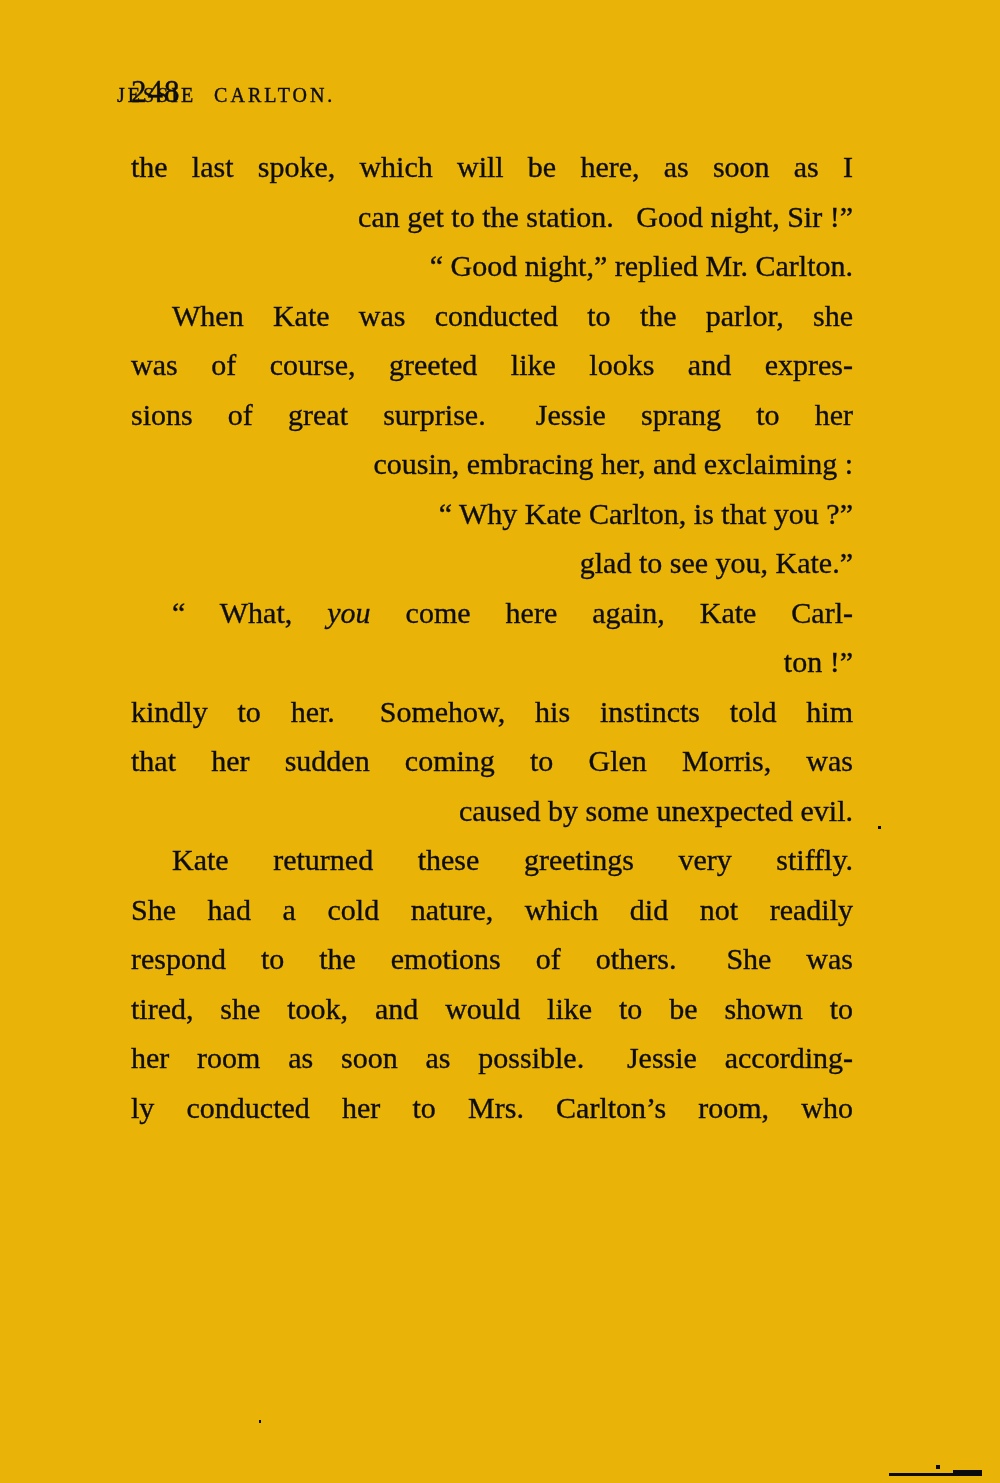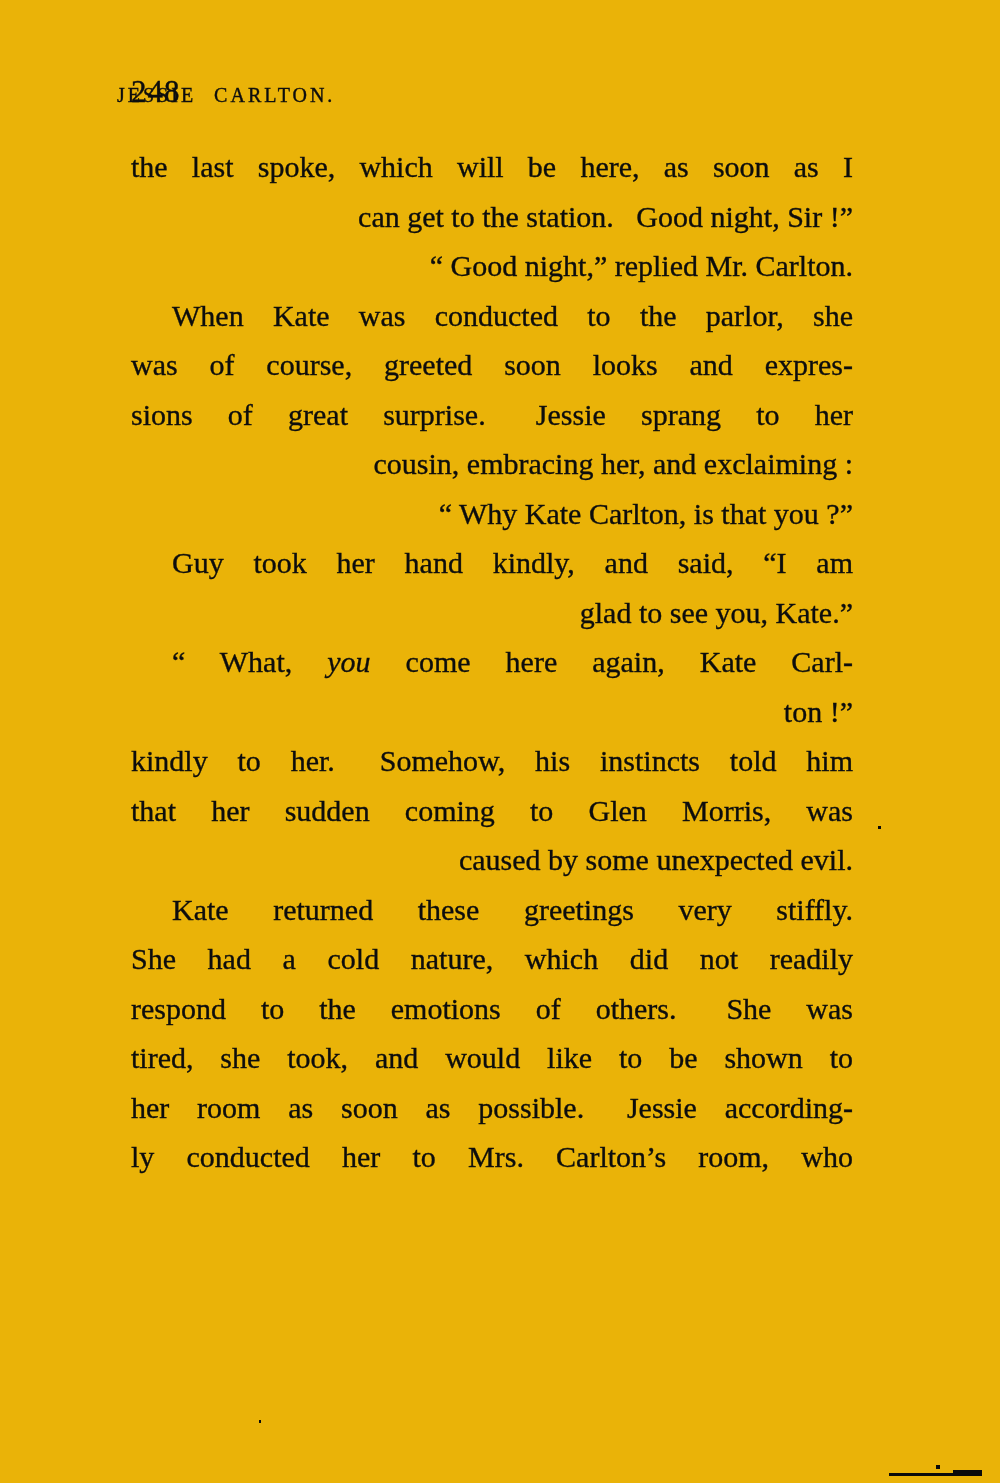--- a/index.html
+++ b/index.html
@@ -80,25 +80,24 @@
 
   <span class="page-number">248</span>
 
   <span class="running-title">JESSIE CARLTON.</span>
 
   <div class="text-block">
       <div class="line justify"><span>the last spoke, which will be here, as soon as I</span></div>
       <div class="line"><span>can get to the station.  Good night, Sir !”</span></div>
       <div class="line indent"><span>“ Good night,” replied Mr. Carlton.</span></div>
       <div class="line justify indent"><span>When Kate was conducted to the parlor, she</span></div>
-      <div class="line justify"><span>was of course, greeted soon looks and expres-</span></div>
+      <div class="line justify"><span>was of course, greeted like looks and expres-</span></div>
       <div class="line justify"><span>sions of great surprise.  Jessie sprang to her</span></div>
       <div class="line"><span>cousin, embracing her, and exclaiming :</span></div>
       <div class="line indent"><span>“ Why Kate Carlton, is that you ?”</span></div>
-      <div class="line justify indent"><span>Guy took her hand kindly, and said, “I am</span></div>
       <div class="line"><span>glad to see you, Kate.”</span></div>
       <div class="line justify indent"><span>“ What, </span><em>you</em><span> come here again, Kate Carl-</span></div>
       <div class="line"><span>ton !”</span></div>
       <div class="line justify"><span>kindly to her.  Somehow, his instincts told him</span></div>
       <div class="line justify"><span>that her sudden coming to Glen Morris, was</span></div>
       <div class="line"><span>caused by some unexpected evil.</span></div>
       <div class="line justify indent"><span>Kate returned these greetings very stiffly.</span></div>
       <div class="line justify"><span>She had a cold nature, which did not readily</span></div>
       <div class="line justify"><span>respond to the emotions of others.  She was</span></div>
       <div class="line justify"><span>tired, she took, and would like to be shown to</span></div>

